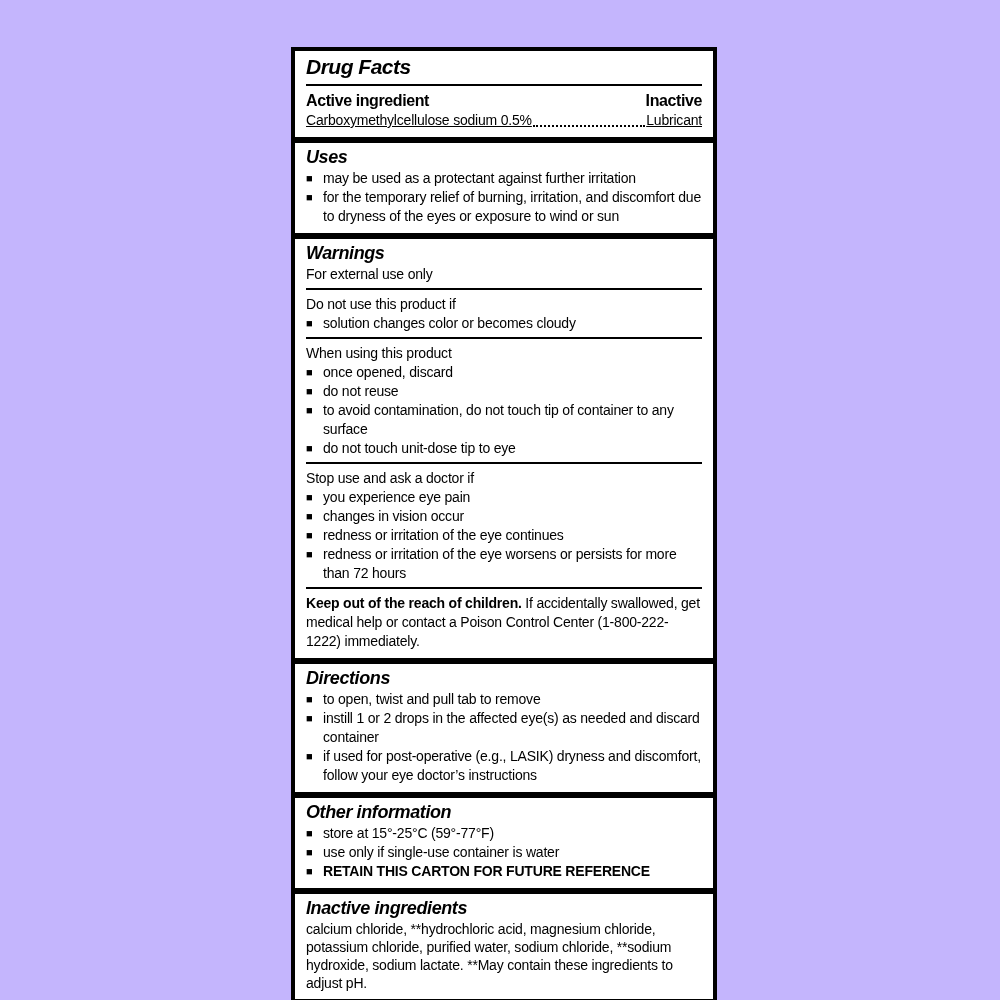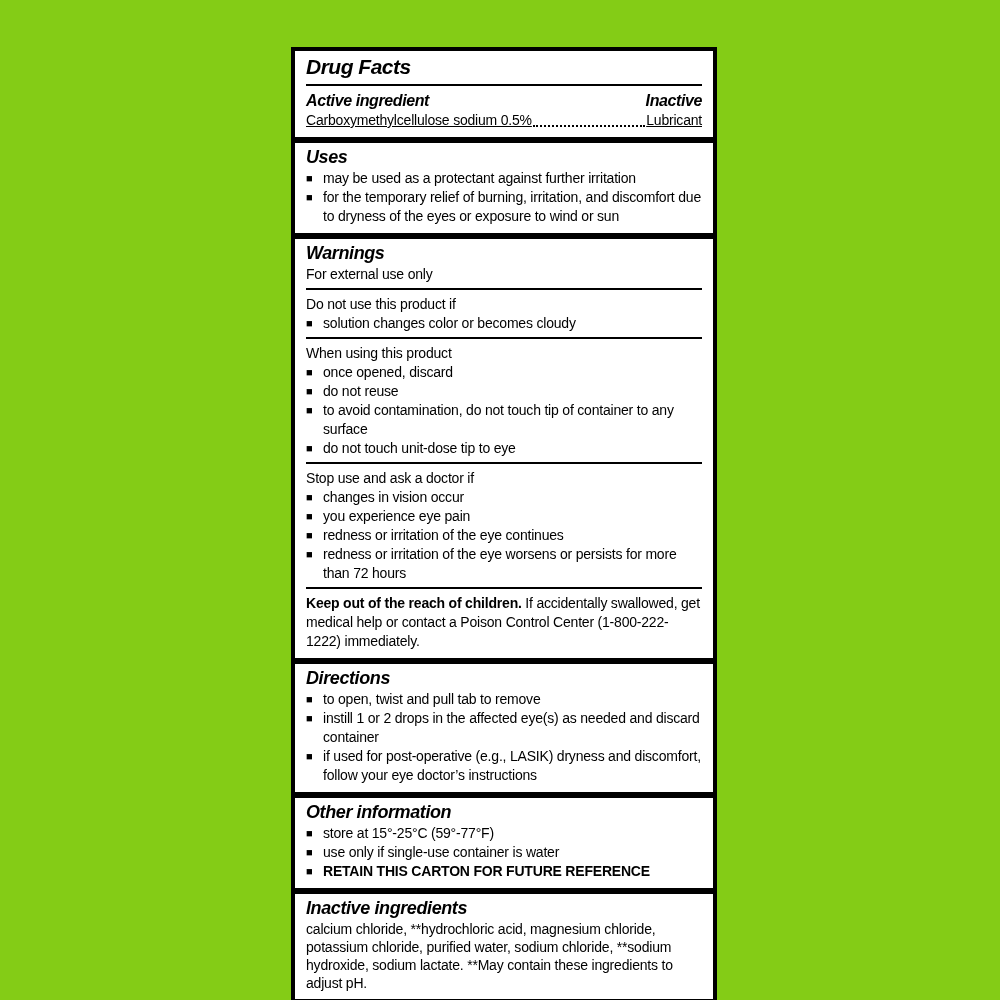--- a/index.html
+++ b/index.html
@@ -46,21 +46,20 @@
   .thin-rule {
     border: none;
     border-top: 2px solid #000;
     margin: 4px 0 5px 0;
   }
   .col-row {
     display: flex;
     justify-content: space-between;
     font-size: 16px;
     font-weight: bold;
-    font-style: italic;
     line-height: 20px;
     letter-spacing: -0.4px;
   }
   .leader-row {
     display: flex;
     align-items: flex-end;
     font-size: 14px;
     line-height: 19px;
     text-decoration: underline;
   }
@@ -87,21 +86,21 @@
     top: 0;
     font-size: 11px;
   }
   .bold-item { font-weight: bold; }
   .keep-out b { font-weight: bold; }
   .tight { line-height: 18px; }
 </style>
 </head>
 <body>
 
-<div class="stage" id="stage" style="background: #84cc16;">
+<div class="stage" id="stage" style="background: #c4b5fd;">
   <div class="drug-facts-label">
 
     <div class="section">
       <div class="df-title">Drug Facts</div>
       <hr class="thin-rule">
       <div class="col-row">
         <span>Active ingredient</span>
         <span>Inactive</span>
       </div>
       <div class="leader-row">
@@ -131,22 +130,22 @@
       <div class="subhead">When using this product</div>
       <ul class="bullet-list">
         <li>once opened, discard</li>
         <li>do not reuse</li>
         <li>to avoid contamination, do not touch tip of container to any surface</li>
         <li>do not touch unit-dose tip to eye</li>
       </ul>
       <hr class="thin-rule">
       <div class="subhead">Stop use and ask a doctor if</div>
       <ul class="bullet-list">
+        <li>you experience eye pain</li>
         <li>changes in vision occur</li>
-        <li>you experience eye pain</li>
         <li>redness or irritation of the eye continues</li>
         <li>redness or irritation of the eye worsens or persists for more than 72 hours</li>
       </ul>
       <hr class="thin-rule">
       <div class="body-text keep-out">
         <b>Keep out of the reach of children.</b><span> If accidentally swallowed, get medical help or contact a Poison Control Center (1-800-222-1222) immediately.</span>
       </div>
     </div>
 
     <div class="section">

